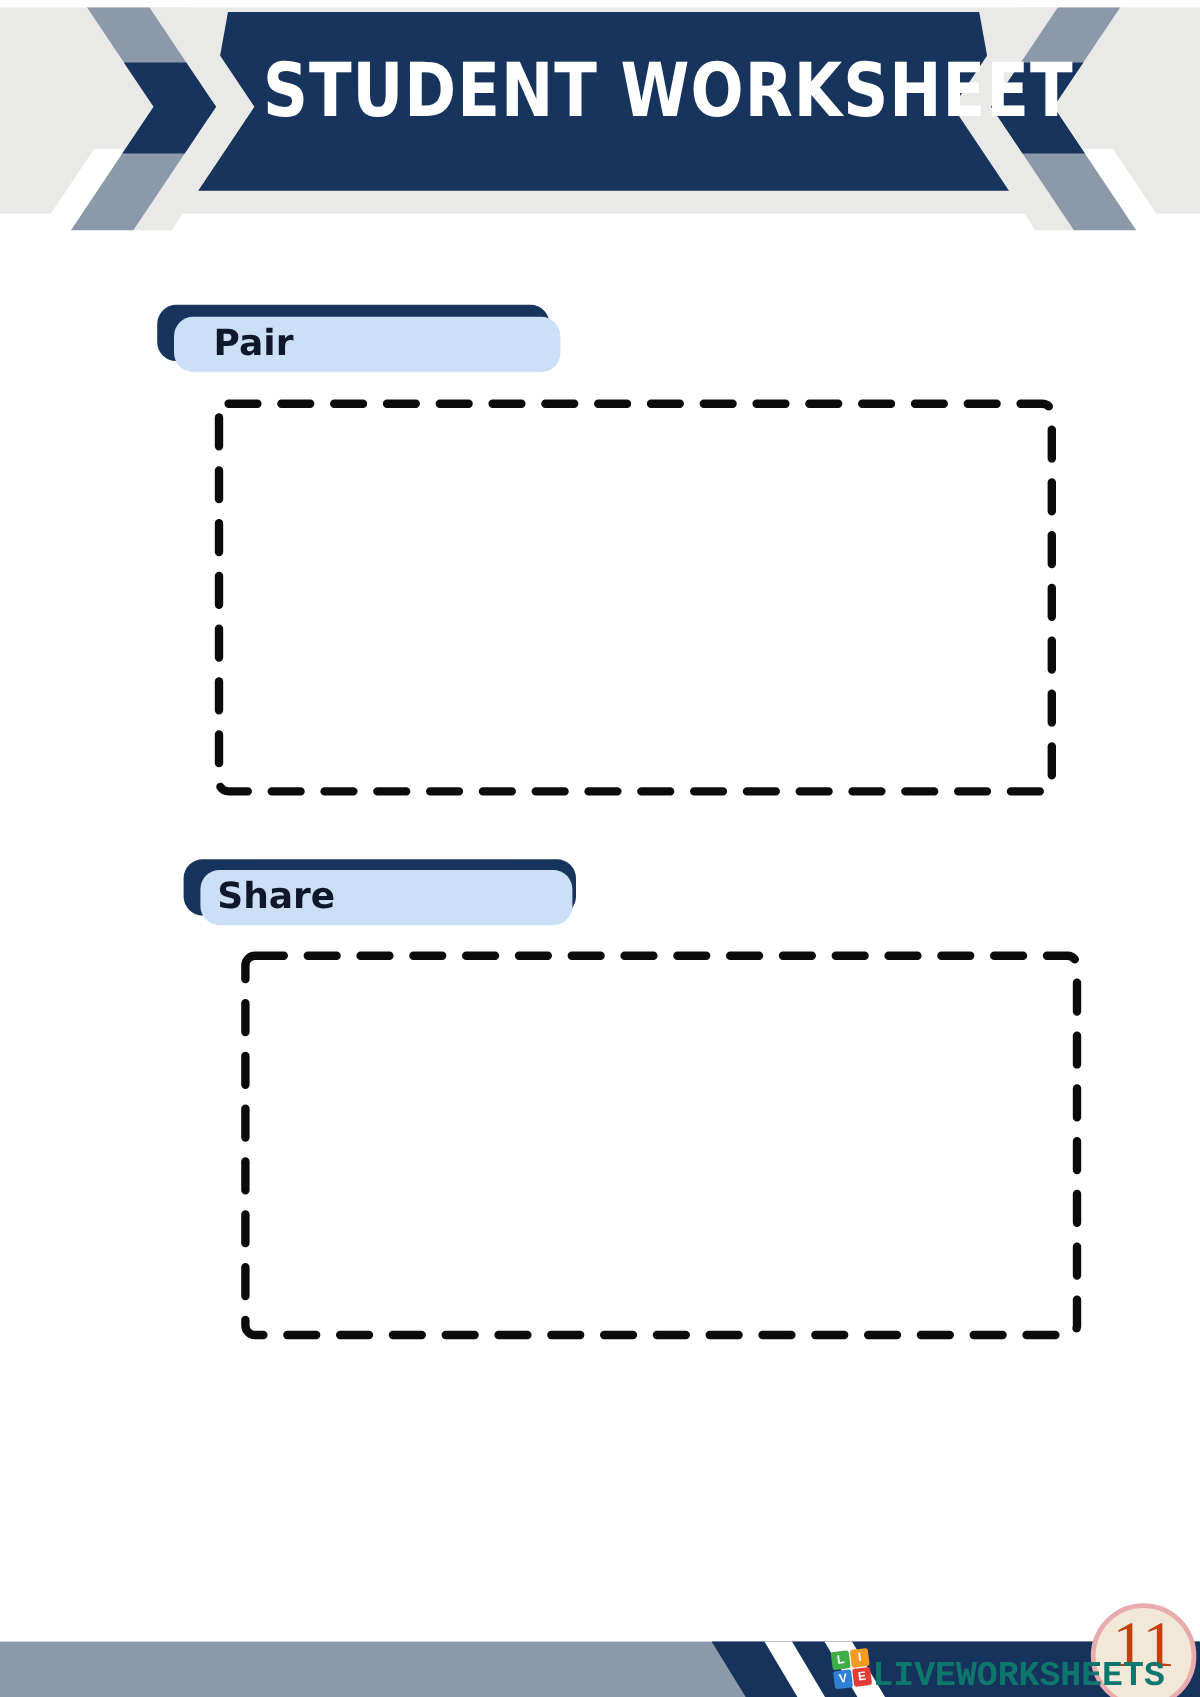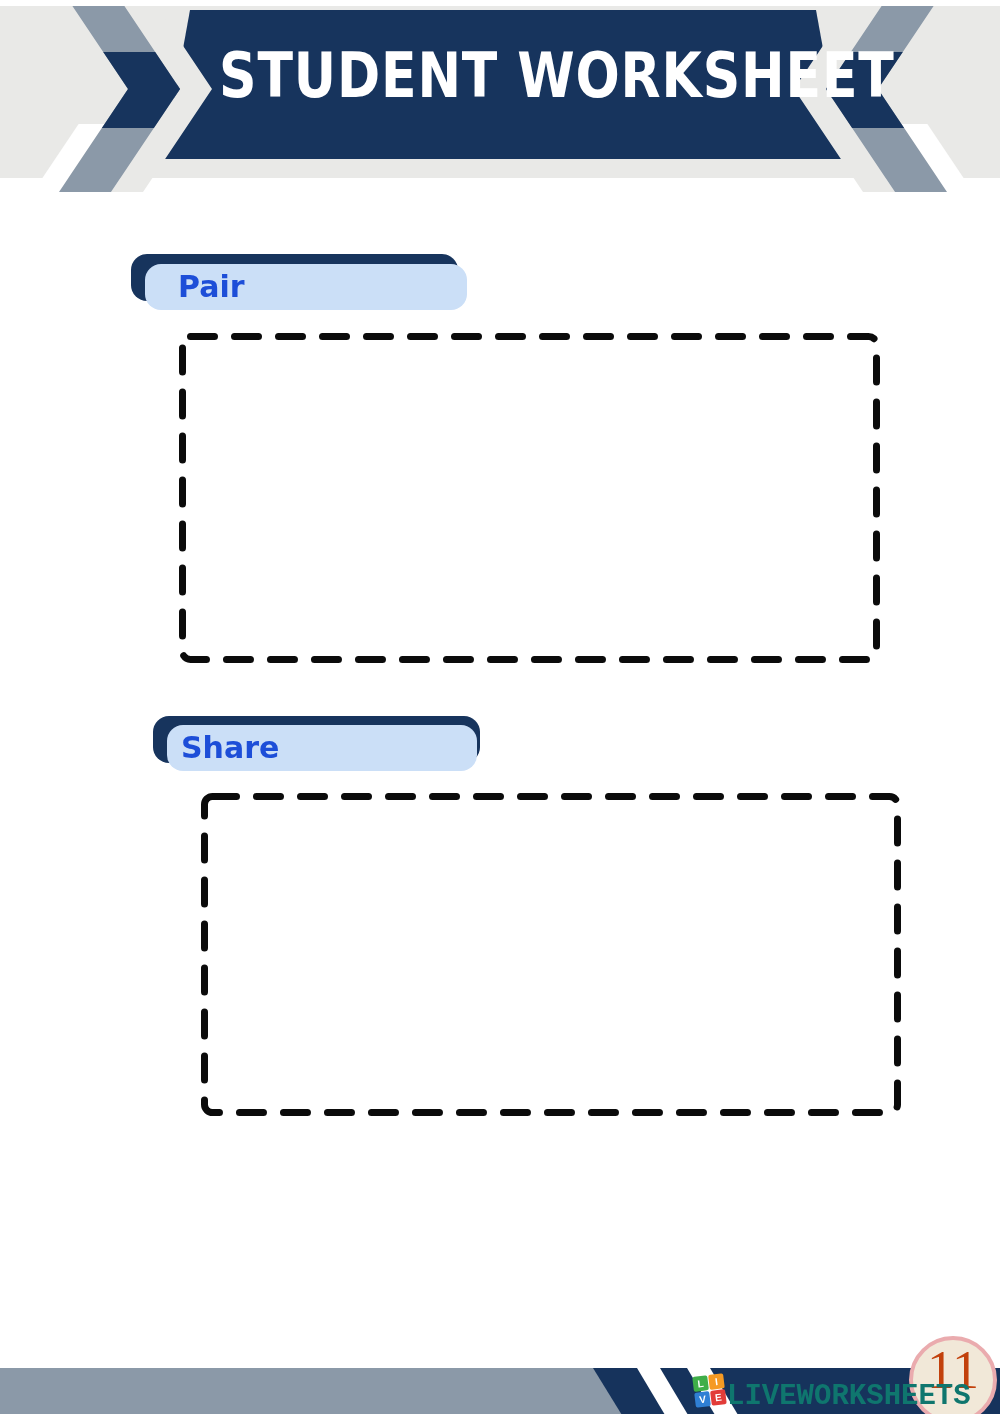--- a/index.html
+++ b/index.html
@@ -13,21 +13,21 @@
   .header-svg{left:0;top:0;width:1000px;height:186px;}
   .title{
     left:165px;top:33px;width:676px;text-align:center;
     font-size:62px;font-weight:bold;color:#ffffff;letter-spacing:1px;
     transform:scaleX(0.84);transform-origin:center;white-space:nowrap;
   }
   
   .label-shadow{background:#17345d;border-radius:16px;width:327px;height:47px;}
   .label-front{
     background:#cbdff7;border-radius:16px;width:322px;height:46px;
-    font-size:30px;font-weight:bold;color:#1d4ed8;line-height:46px;
+    font-size:30px;font-weight:bold;color:#0f172a;line-height:46px;
   }
   .pair-shadow{left:131px;top:248px;}
   .pair-front{left:145px;top:258px;padding-left:33px;width:289px;}
   .share-shadow{left:153px;top:710px;}
   .share-front{left:167px;top:719px;padding-left:14px;width:296px;}
   
   .dash1{left:178px;top:326px;}
   .dash2{left:200px;top:786px;}
   .dash-rect{fill:none;stroke:#0b0b0b;stroke-width:7;stroke-dasharray:24 20;stroke-linecap:round;}
   

